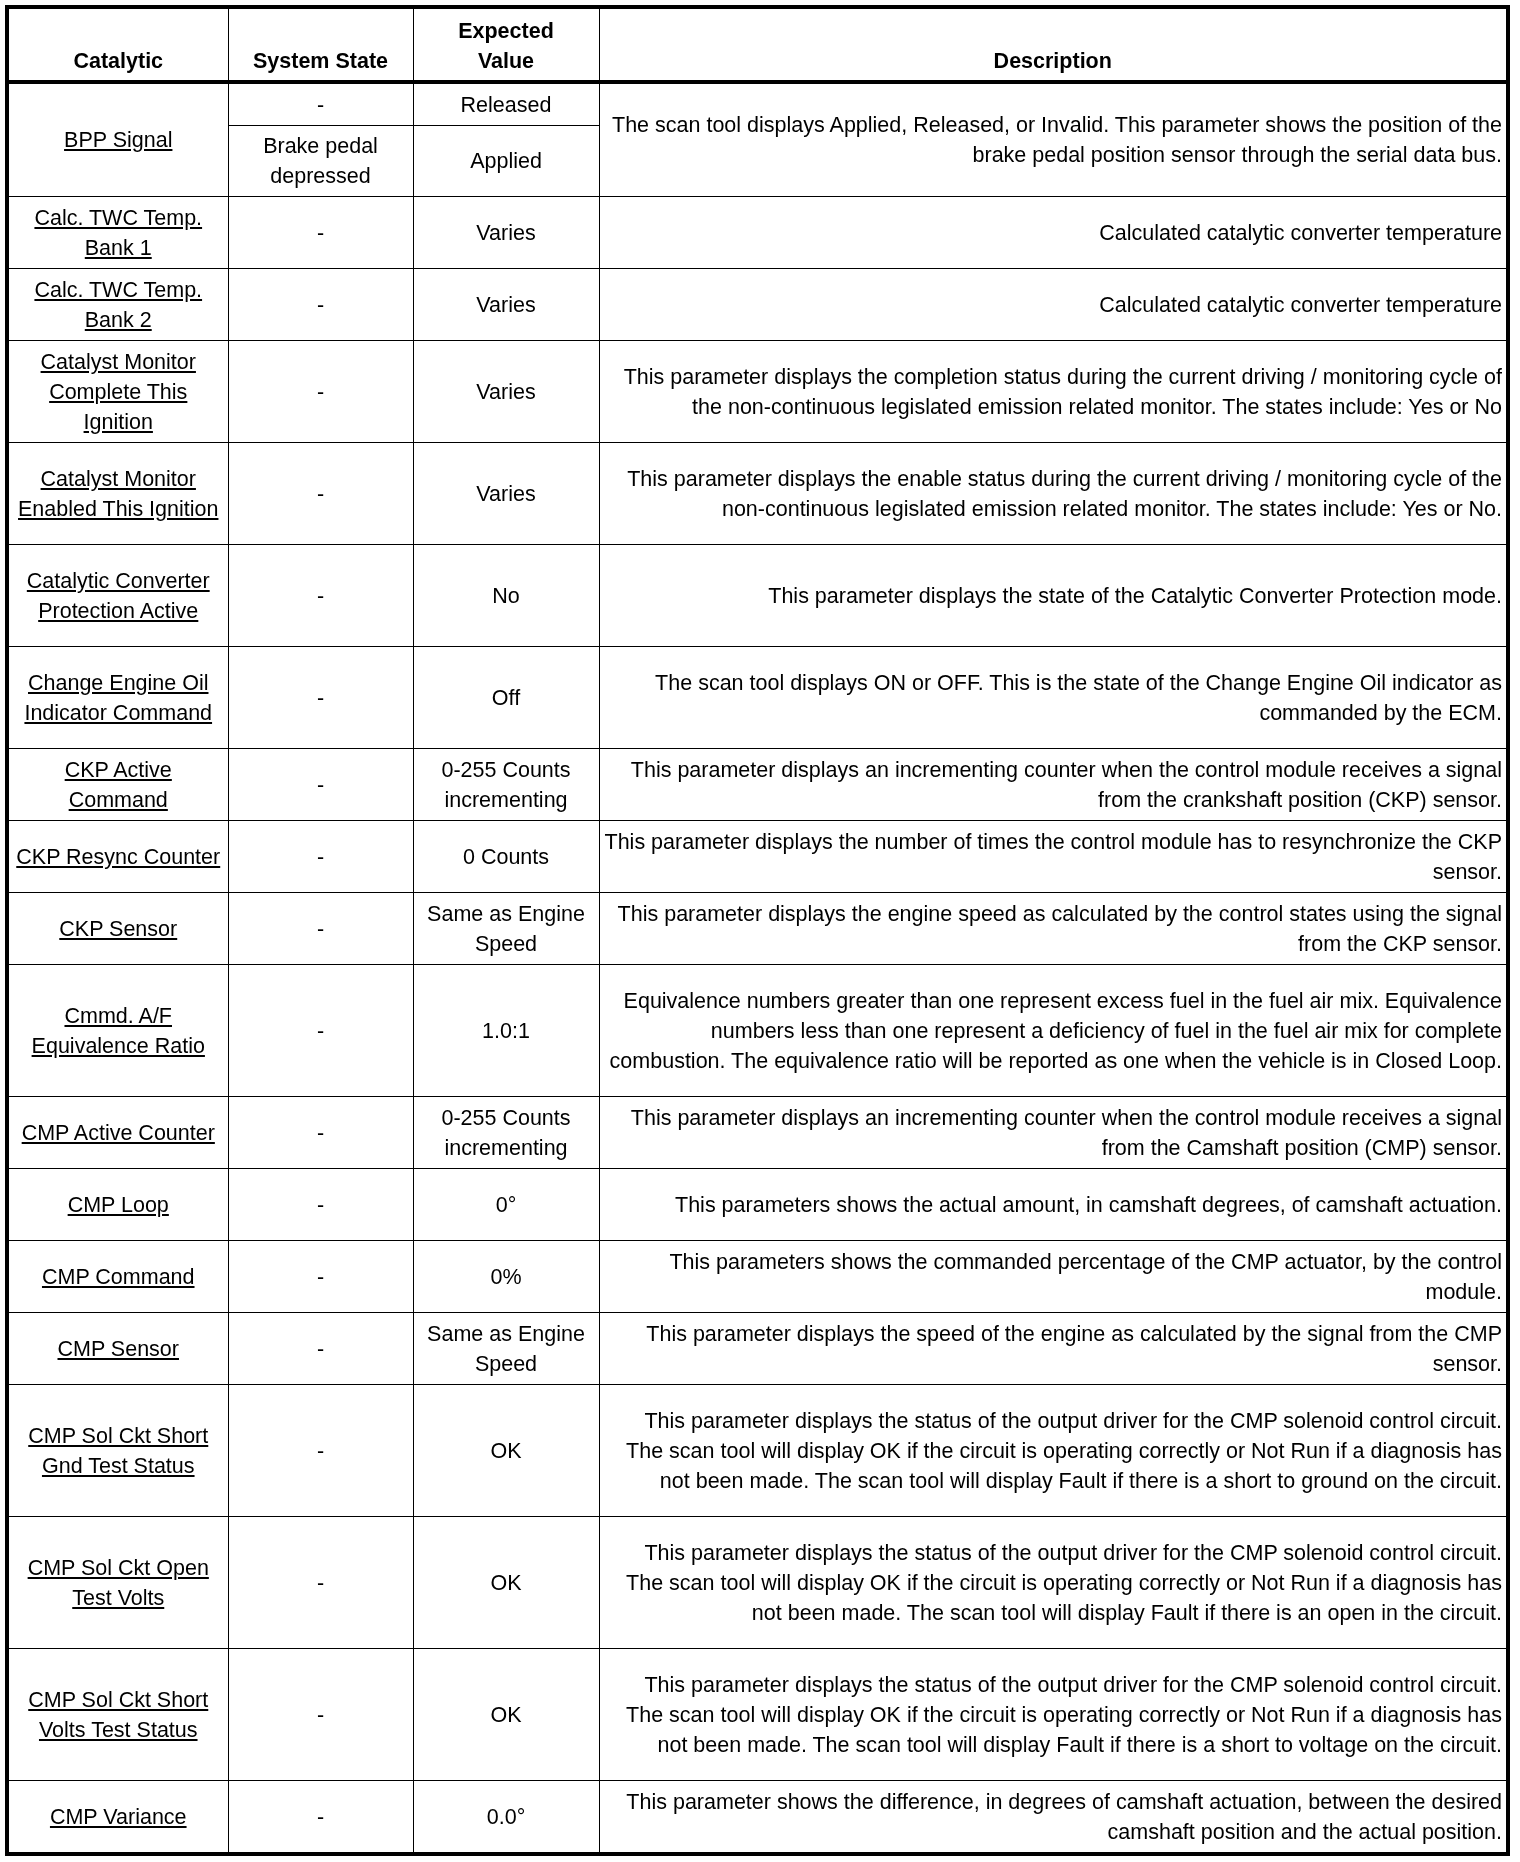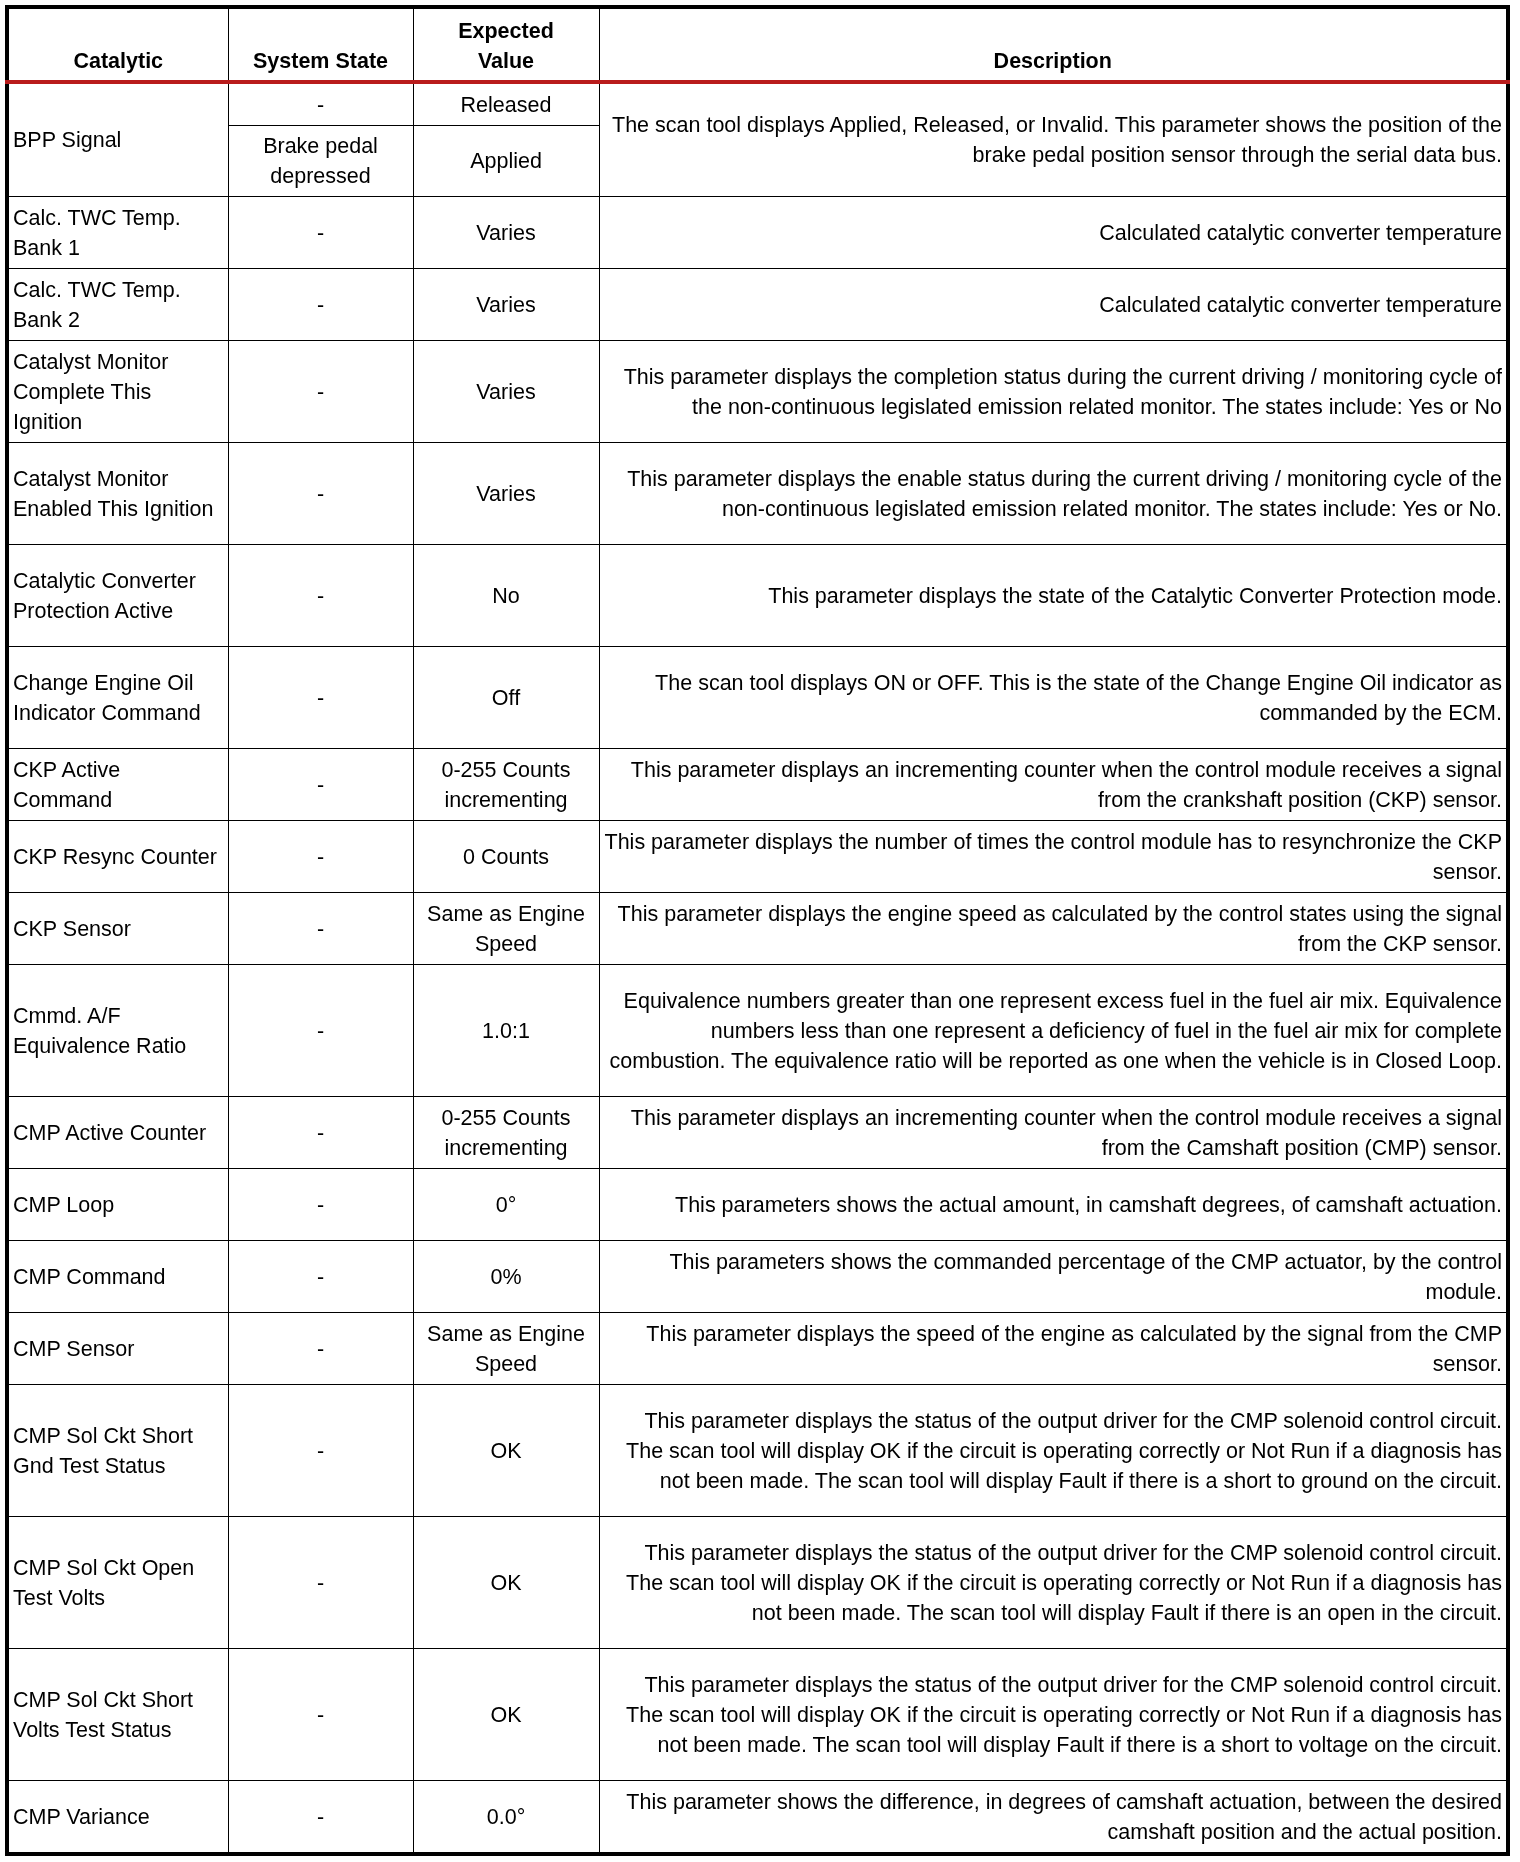--- a/index.html
+++ b/index.html
@@ -26,22 +26,22 @@
     overflow: hidden;
   }
   #doc-table th {
     font-weight: bold;
     text-align: center;
     vertical-align: bottom;
     padding-bottom: 4px;
     height: 67px;
   }
   #doc-table thead tr { border-bottom: 4px solid #000; }
-  #doc-table thead th { border-bottom: 4px solid #b91c1c; }
-  #doc-table td.param { text-align: left; }
+  #doc-table thead th { border-bottom: 4px solid #000000; }
+  #doc-table td.param { text-align: center; text-decoration: underline; }
   #doc-table td.state, #doc-table td.expected { text-align: center; }
   #doc-table td.desc { text-align: right; }
   tr.h2 td { height: 71px; }
   tr.h3 td { height: 101px; }
   tr.h4 td { height: 131px; }
   tr.bpp-a td { height: 41px; }
   tr.bpp-b td { height: 70px; }
   .hdr-line { display: block; }
 </style>
 </head>

